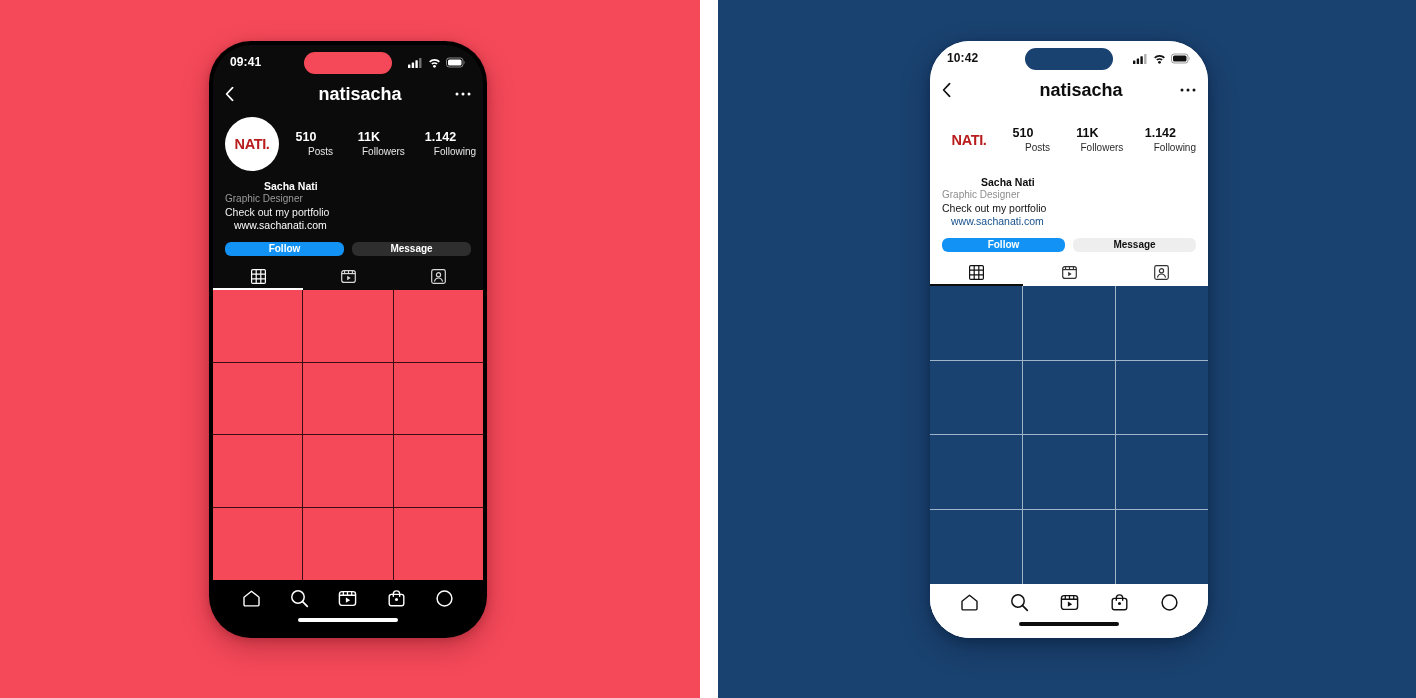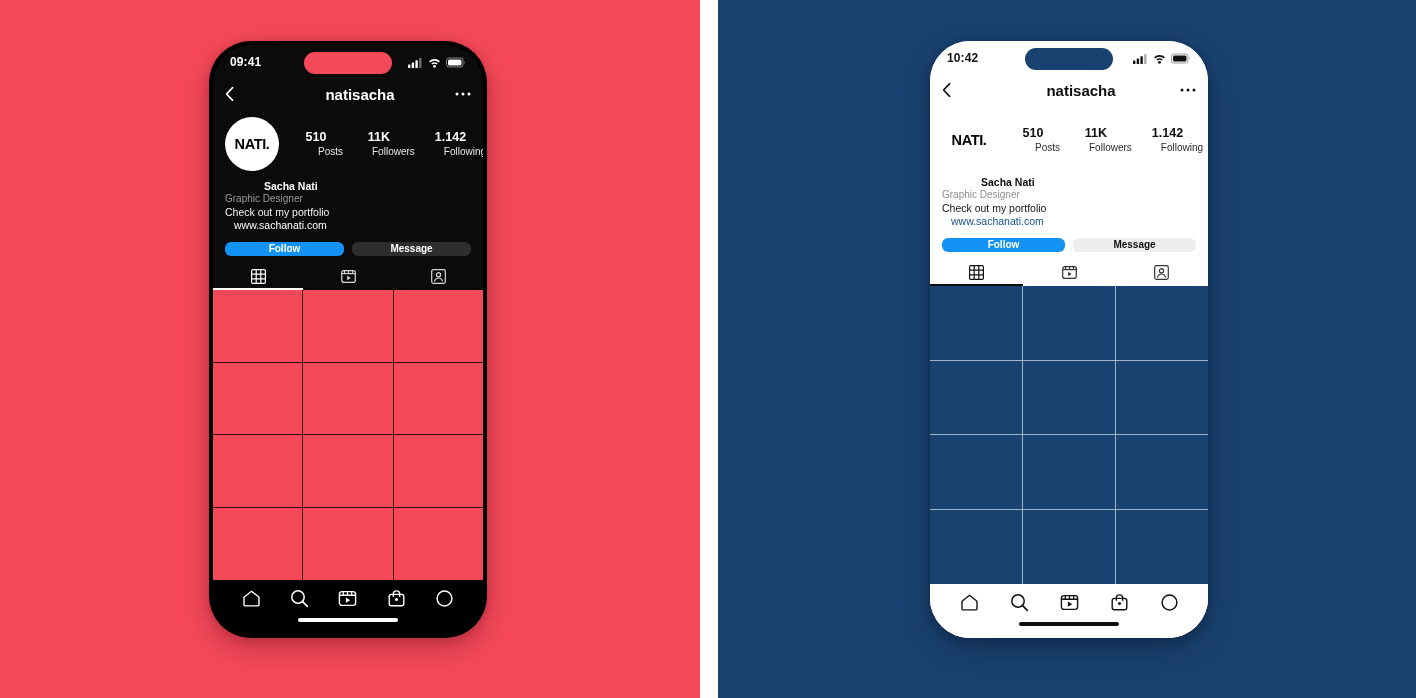--- a/index.html
+++ b/index.html
@@ -66,39 +66,39 @@
     margin-left: auto; display: flex; align-items: center; gap: 5px;
   }
   .status-icons svg { display: block; }
 
   
   .navbar {
     height: 30px; flex: none;
     display: flex; align-items: center; justify-content: center;
     position: relative; padding: 0 14px;
   }
-  .nav-title { font-size: 15px; font-weight: 700; margin-left: 24px; }
+  .nav-title { font-size: 18px; font-weight: 700; margin-left: 24px; }
   .dark .nav-title  { color: #fff; }
   .light .nav-title { color: #0d0d0d; }
   .nav-back { position: absolute; left: 12px; top: 50%; transform: translateY(-50%); line-height:0; }
   .nav-more { position: absolute; right: 12px; top: 50%; transform: translateY(-50%); line-height:0; }
 
   
   .profile-body { flex: none; padding: 0 12px; }
   .prof-row { display: flex; align-items: center; gap: 0; padding-top: 8px; }
   .avatar {
     width: 54px; height: 54px; border-radius: 50%;
     background: #ffffff;
     display: flex; align-items: center; justify-content: center;
     flex: none;
   }
   .avatar-text {
-    font-size: 14.5px; font-weight: 800; color: #000000; letter-spacing: -0.4px;
-  }
-  .stats { display: flex; flex: 1; justify-content: space-between; padding-left: 10px; }
+    font-size: 14.5px; font-weight: 800; color: #b91c1c; letter-spacing: -0.4px;
+  }
+  .stats { display: flex; flex: 1; justify-content: space-between; }
   .stat { text-align: center; }
   .stat-num { font-size: 12.5px; font-weight: 700; line-height: 1.15; }
   .stat-lab { font-size: 10px; line-height: 1.3; margin-left: 29px; }
   .dark .stat-num  { color: #fff; }
   .dark .stat-lab  { color: #e6e6e6; }
   .light .stat-num { color: #0d0d0d; }
   .light .stat-lab { color: #2a2a2a; }
 
   .bio { padding-top: 9px; line-height: 1.25; }
   .bio-name { font-size: 10.5px; font-weight: 700; padding-left: 39px; }

